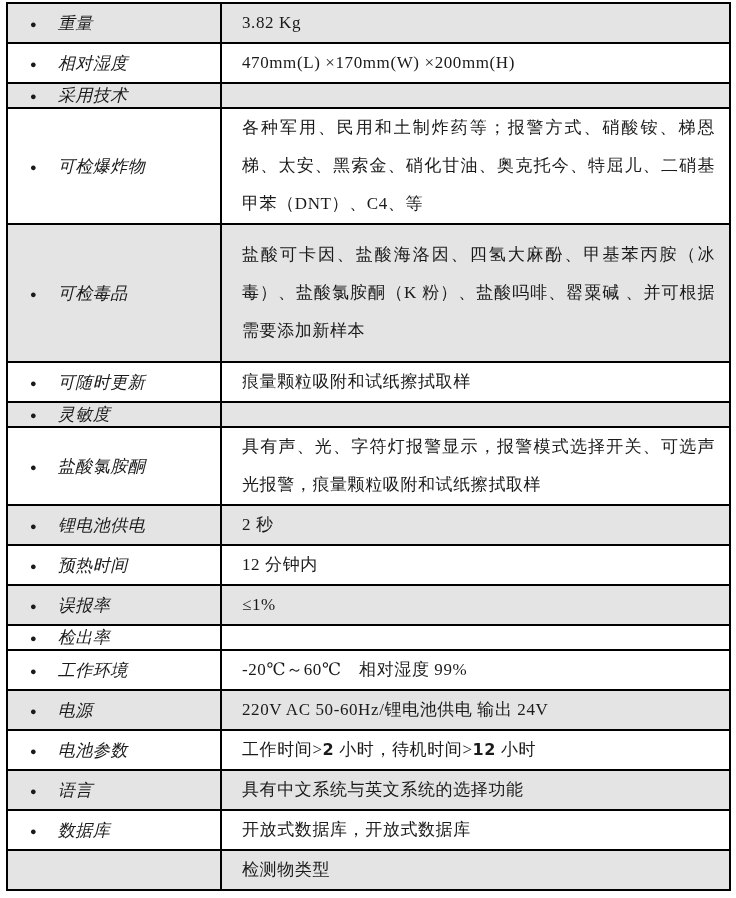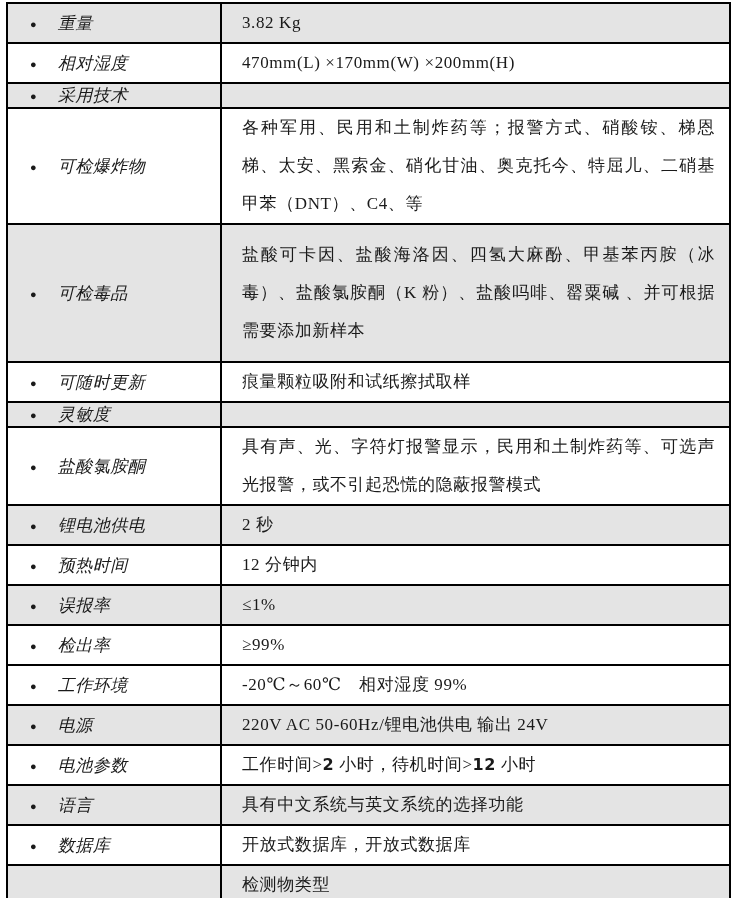--- a/index.html
+++ b/index.html
@@ -149,21 +149,21 @@
       <span class="label-text">灵敏度</span>
     </div>
   </div>
 
   <div class="row">
     <div class="cell-label">
       <span class="bullet">●</span>
       <span class="label-text">盐酸氯胺酮</span>
     </div>
     <div class="cell-value">
-      <span class="value-text">具有声、光、字符灯报警显示，民用和土制炸药等、可选声光报警，或不引起恐慌的隐蔽报警模式</span>
+      <span class="value-text">具有声、光、字符灯报警显示，报警模式选择开关、可选声光报警，痕量颗粒吸附和试纸擦拭取样</span>
     </div>
   </div>
 
   <div class="row" style="background: rgb(228, 228, 228);">
     <div class="cell-label">
       <span class="bullet">●</span>
       <span class="label-text">锂电池供电</span>
     </div>
     <div class="cell-value">
       <span class="value-text">2 秒</span>
@@ -187,23 +187,20 @@
     </div>
     <div class="cell-value">
       <span class="value-text">≤1%</span>
     </div>
   </div>
 
   <div class="row">
     <div class="cell-label">
       <span class="bullet">●</span>
       <span class="label-text">检出率</span>
-    </div>
-    <div class="cell-value">
-      <span class="value-text">≥99%</span>
     </div>
   </div>
 
   <div class="row">
     <div class="cell-label">
       <span class="bullet">●</span>
       <span class="label-text">工作环境</span>
     </div>
     <div class="cell-value">
       <span class="value-text">-20℃～60℃　相对湿度 99%</span>

